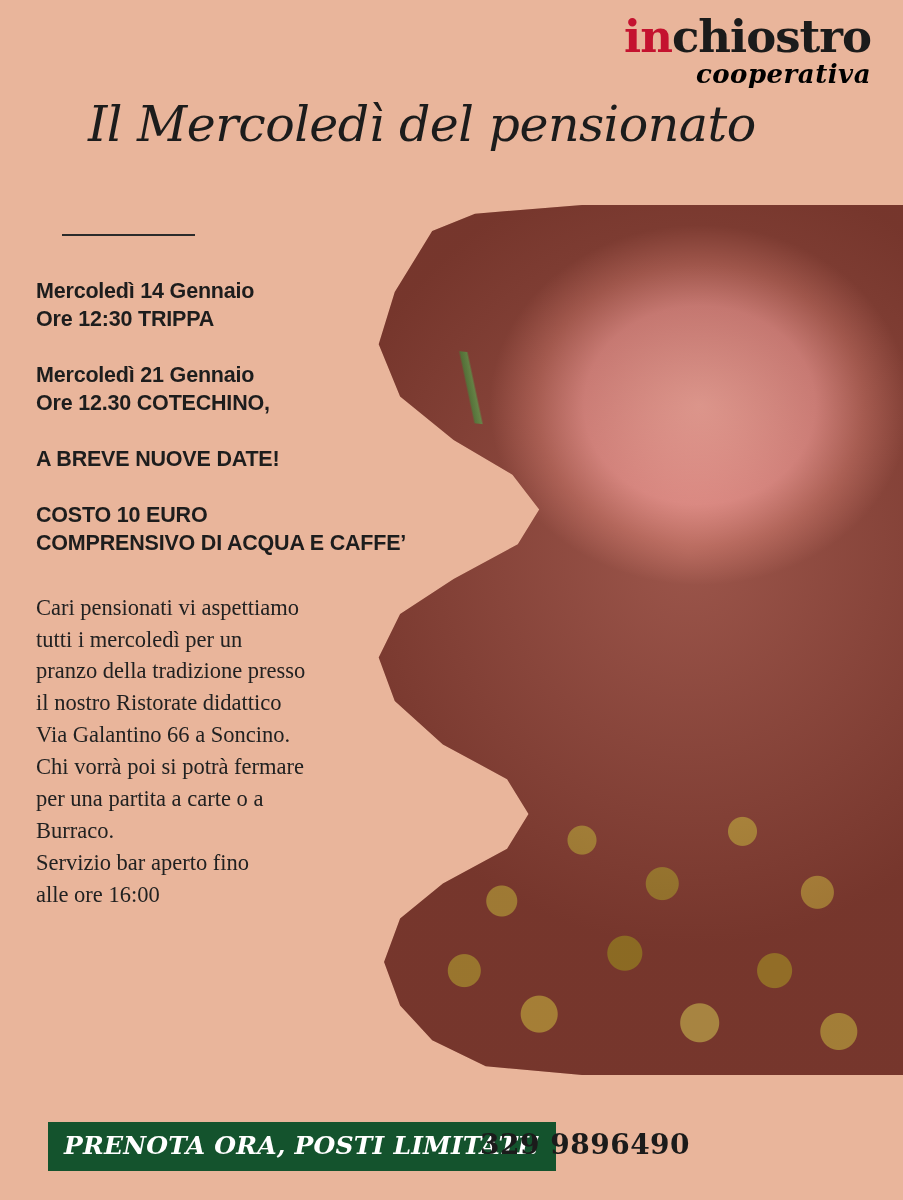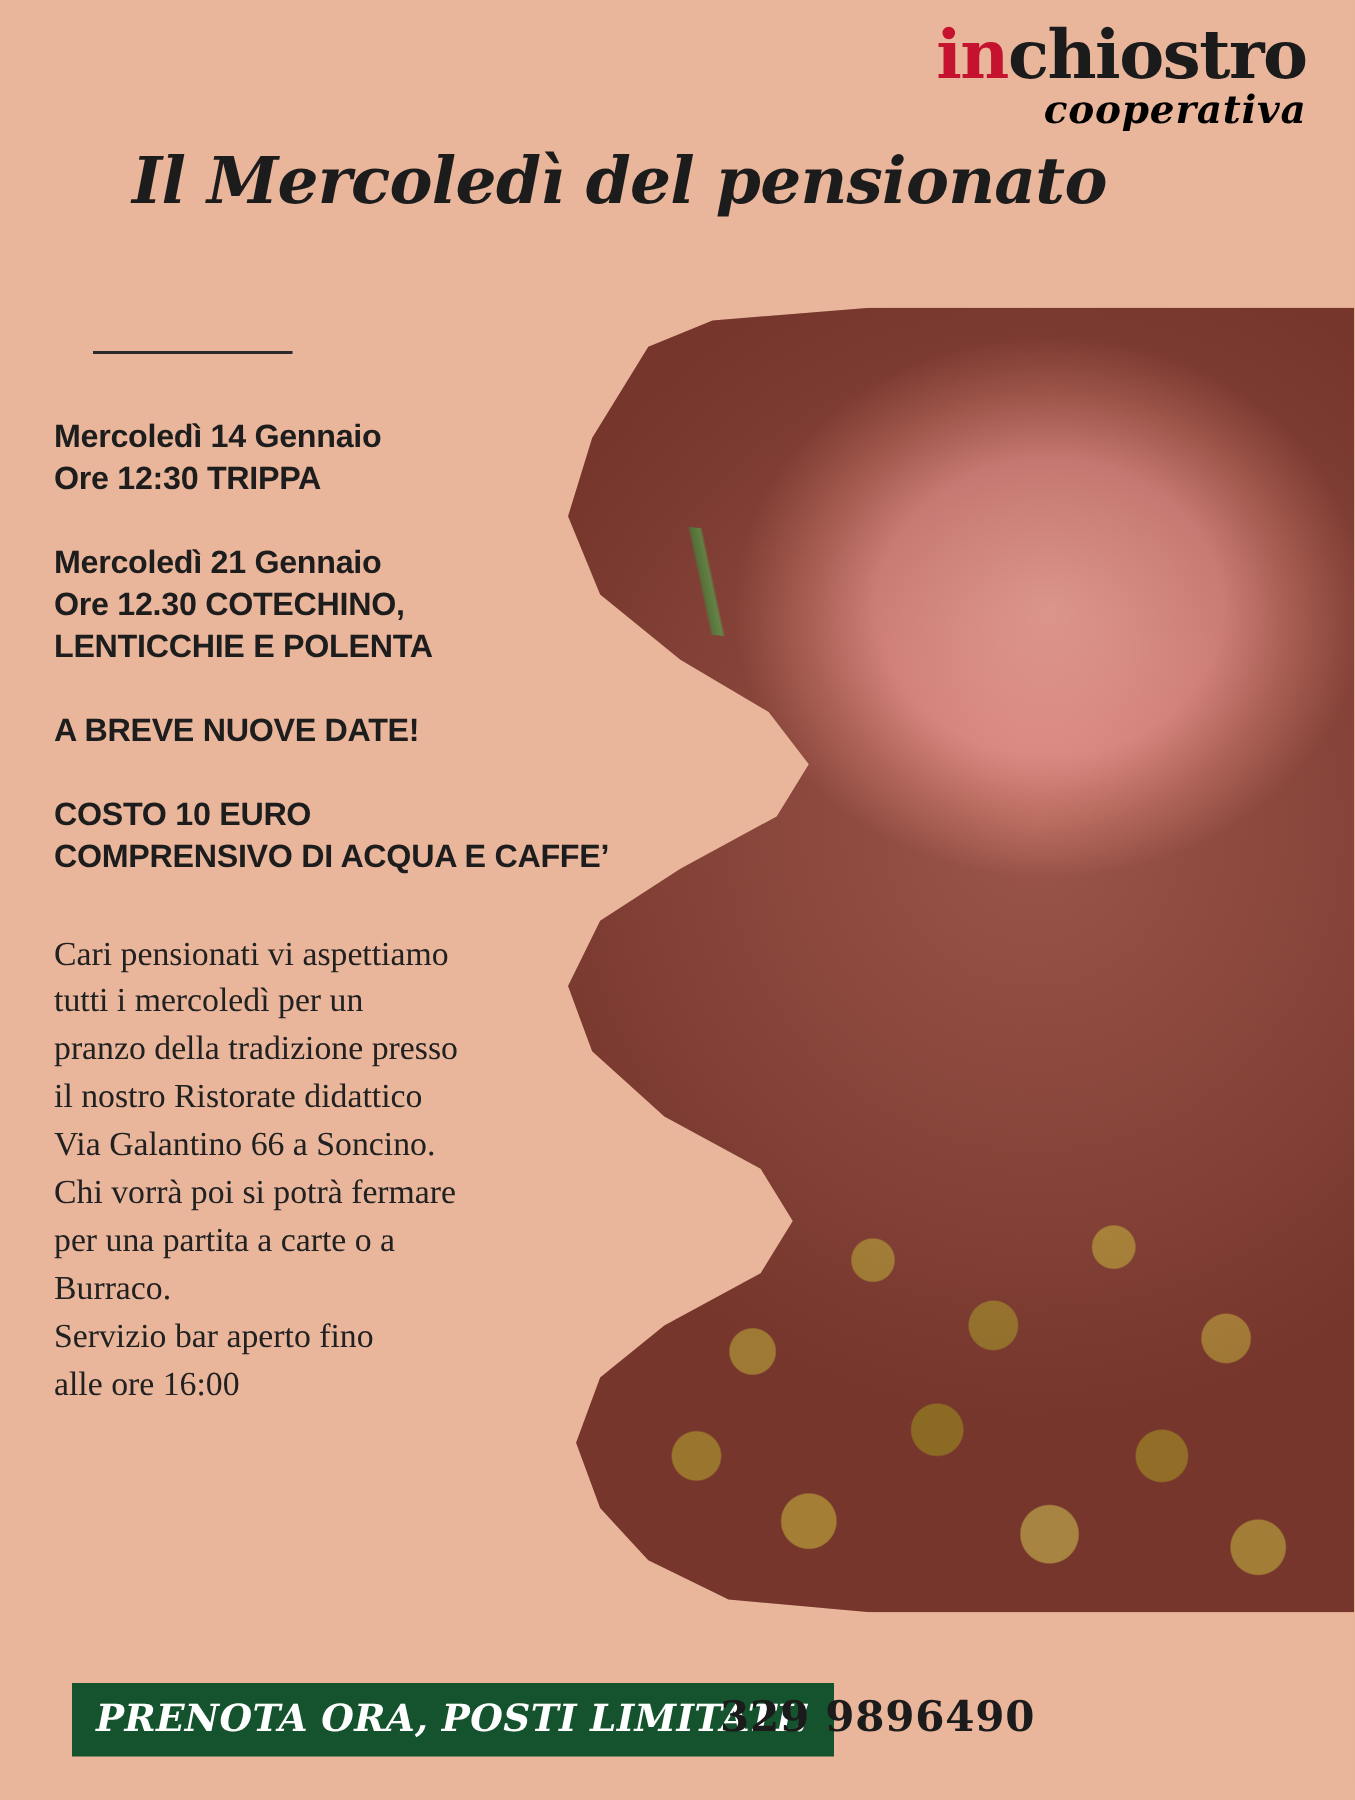--- a/index.html
+++ b/index.html
@@ -52,22 +52,22 @@
     letter-spacing: 0.5px;
   }
 
   
   .title {
     position: absolute;
     top: 96px;
     left: 88px;
     font-family: "DejaVu Serif", serif;
     font-style: italic;
-    font-weight: bold;
-    font-size: 43px;
+    font-weight: normal;
+    font-size: 49px;
     color: #1c1c1c;
     letter-spacing: -0.5px;
     white-space: nowrap;
   }
 
   .rule {
     position: absolute;
     top: 234px;
     left: 62px;
     width: 133px;
@@ -229,21 +229,20 @@
   <div class="copy">
 
     <div class="block bold" id="date1">
       <span class="line">Mercoledì 14 Gennaio</span>
       <span class="line">Ore 12:30 TRIPPA</span>
     </div>
 
     <div class="block bold" id="date2">
       <span class="line">Mercoledì 21 Gennaio</span>
       <span class="line">Ore 12.30 COTECHINO,</span>
-      <span class="line">LENTICCHIE E POLENTA</span>
     </div>
 
     <div class="block bold" id="newdates">
       <span class="line">A BREVE NUOVE DATE!</span>
     </div>
 
     <div class="block bold" id="cost">
       <span class="line">COSTO 10 EURO</span>
       <span class="line">COMPRENSIVO DI ACQUA E CAFFE’</span>
     </div>

